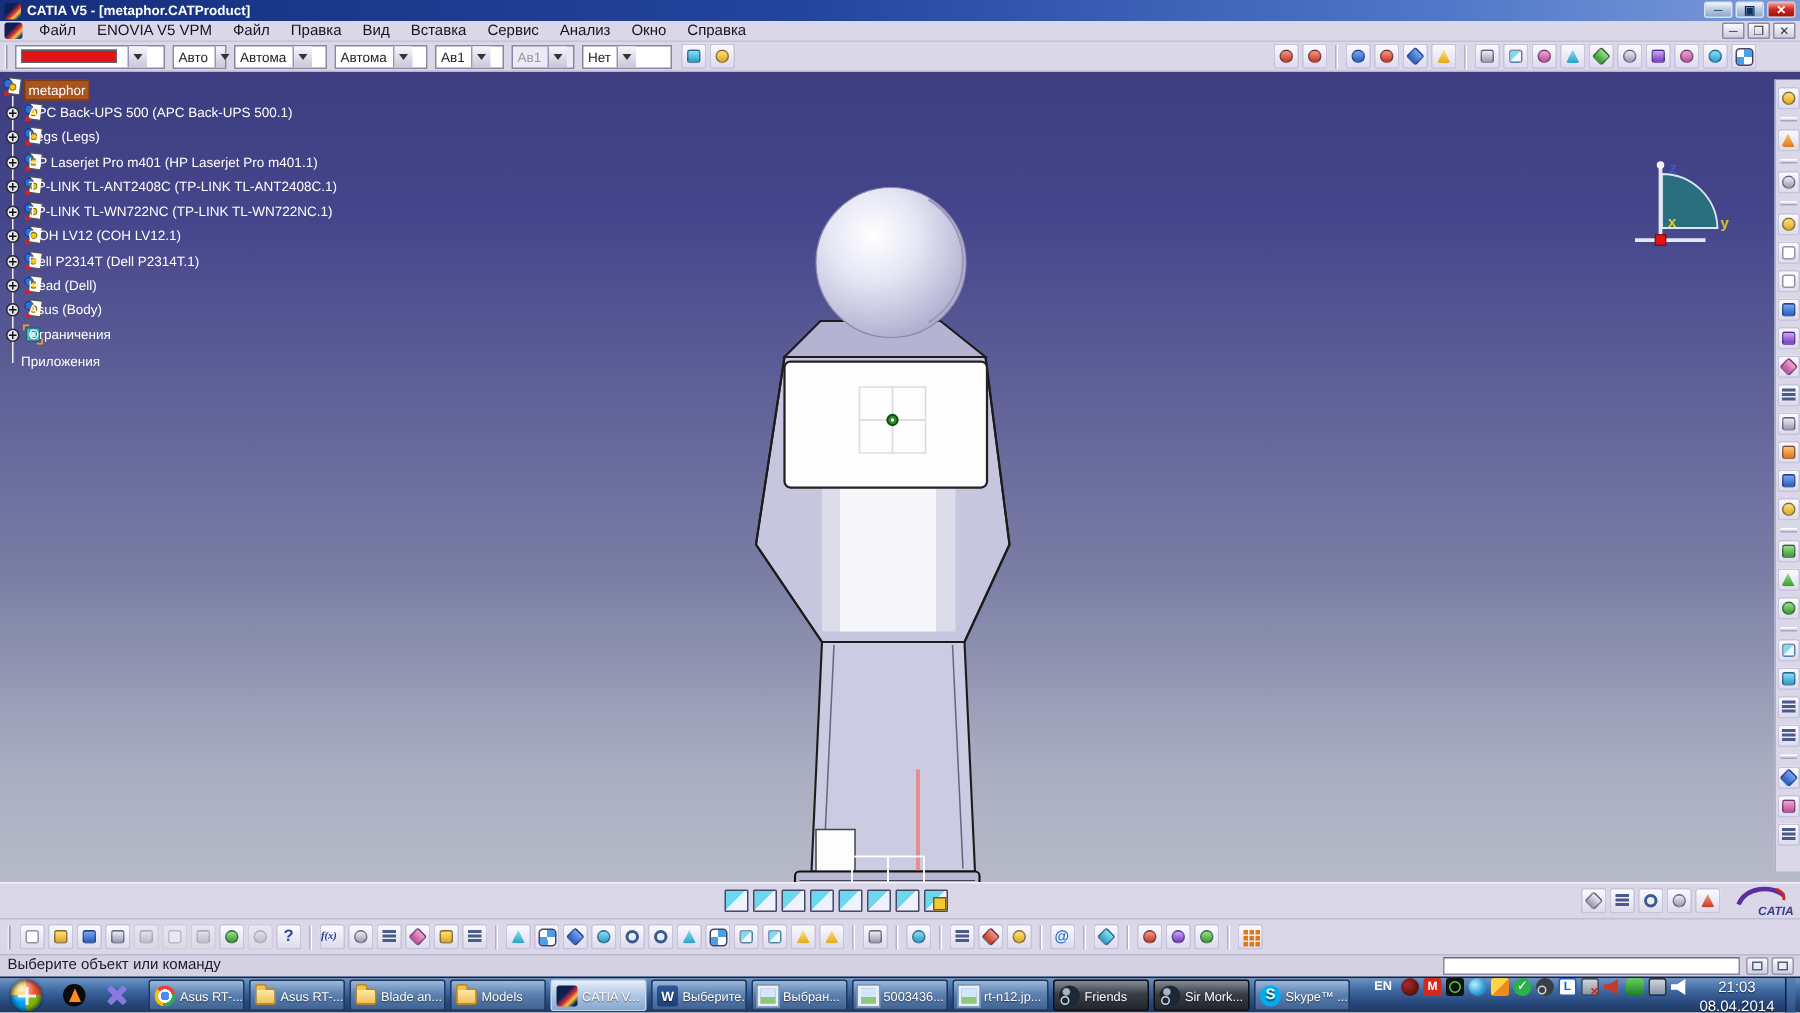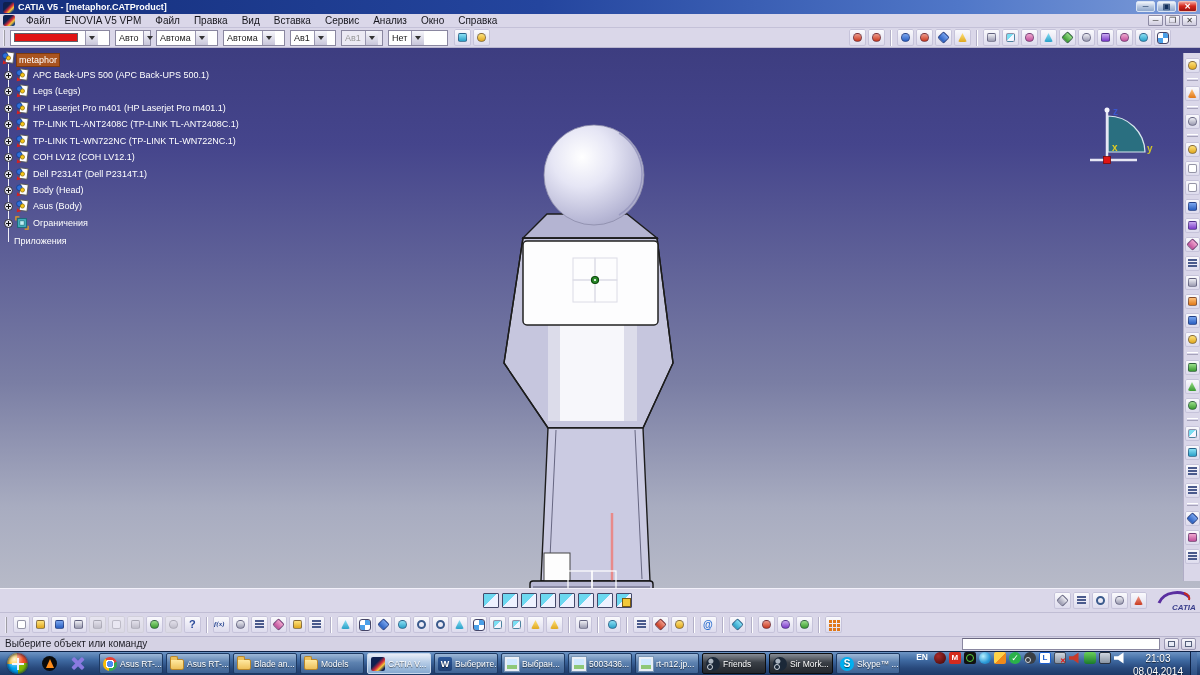--- a/index.html
+++ b/index.html
@@ -69,21 +69,21 @@
   .viewport{position:absolute;left:0;top:48px;width:1200px;height:540px;
     background:linear-gradient(180deg,#3d3d80 0%,#45458c 18%,#7a7ea4 62%,#a8acc0 85%,#b7bac8 100%)}
 
   
   .trunk{position:absolute;left:8px;top:16px;width:1px;height:178px;background:#f0f0f8}
   .trow{position:absolute;left:0;height:15px;font-size:9px;color:#fff;white-space:nowrap}
   .plus{position:absolute;left:4px;top:3px;width:9px;height:9px;border:1px solid #2a2a34;border-radius:50%;background:#e4e4ef}
   .plus::before{content:"";position:absolute;left:1px;top:3px;width:5px;height:1px;background:#111}
   .plus::after{content:"";position:absolute;left:3px;top:1px;width:1px;height:5px;background:#111}
   .pic{position:absolute;left:15px;top:0;width:14px;height:14px}
-  .tlabel{position:absolute;left:31px;top:1px;padding:0 2px;line-height:12px}
+  .tlabel{position:absolute;left:17px;top:1px;padding:0 2px;line-height:12px}
   .root .pic{left:1px;top:-1px}
   .root .tlabel{left:16px;background:#a9541f;border:1px solid #7a3a12;color:#fff}
   .apps .tlabel{left:12px}
 
   
   .vtb{position:absolute;right:0;top:5px;height:528px;width:17px;background:#dad7e9;border-left:1px solid #b0adc6;
     display:flex;flex-direction:column;align-items:center;padding-top:3px}
   .vtb .ti{width:15px;height:15px;margin:2px 0}
   .vtb .ti b{left:3px;top:3px}
   .vsep{width:11px;height:3px;margin:3px 0;border-top:1px solid #fff;border-bottom:1px solid #a6a3bc;flex:none}
@@ -380,21 +380,21 @@
       <svg class="pic">
           <use href="#prodicon"></use>
         </svg>
       <span class="tlabel">Dell P2314T (Dell P2314T.1)</span>
     </div>
     <div class="trow" style="top:135px">
       <span class="plus"></span>
       <svg class="pic">
           <use href="#prodicon"></use>
         </svg>
-      <span class="tlabel">Body (Head)</span>
+      <span class="tlabel">Head (Dell)</span>
     </div>
     <div class="trow" style="top:151px">
       <span class="plus"></span>
       <svg class="pic">
           <use href="#prodicon"></use>
         </svg>
       <span class="tlabel">Asus (Body)</span>
     </div>
     <div class="trow" style="top:168px">
       <span class="plus"></span>

